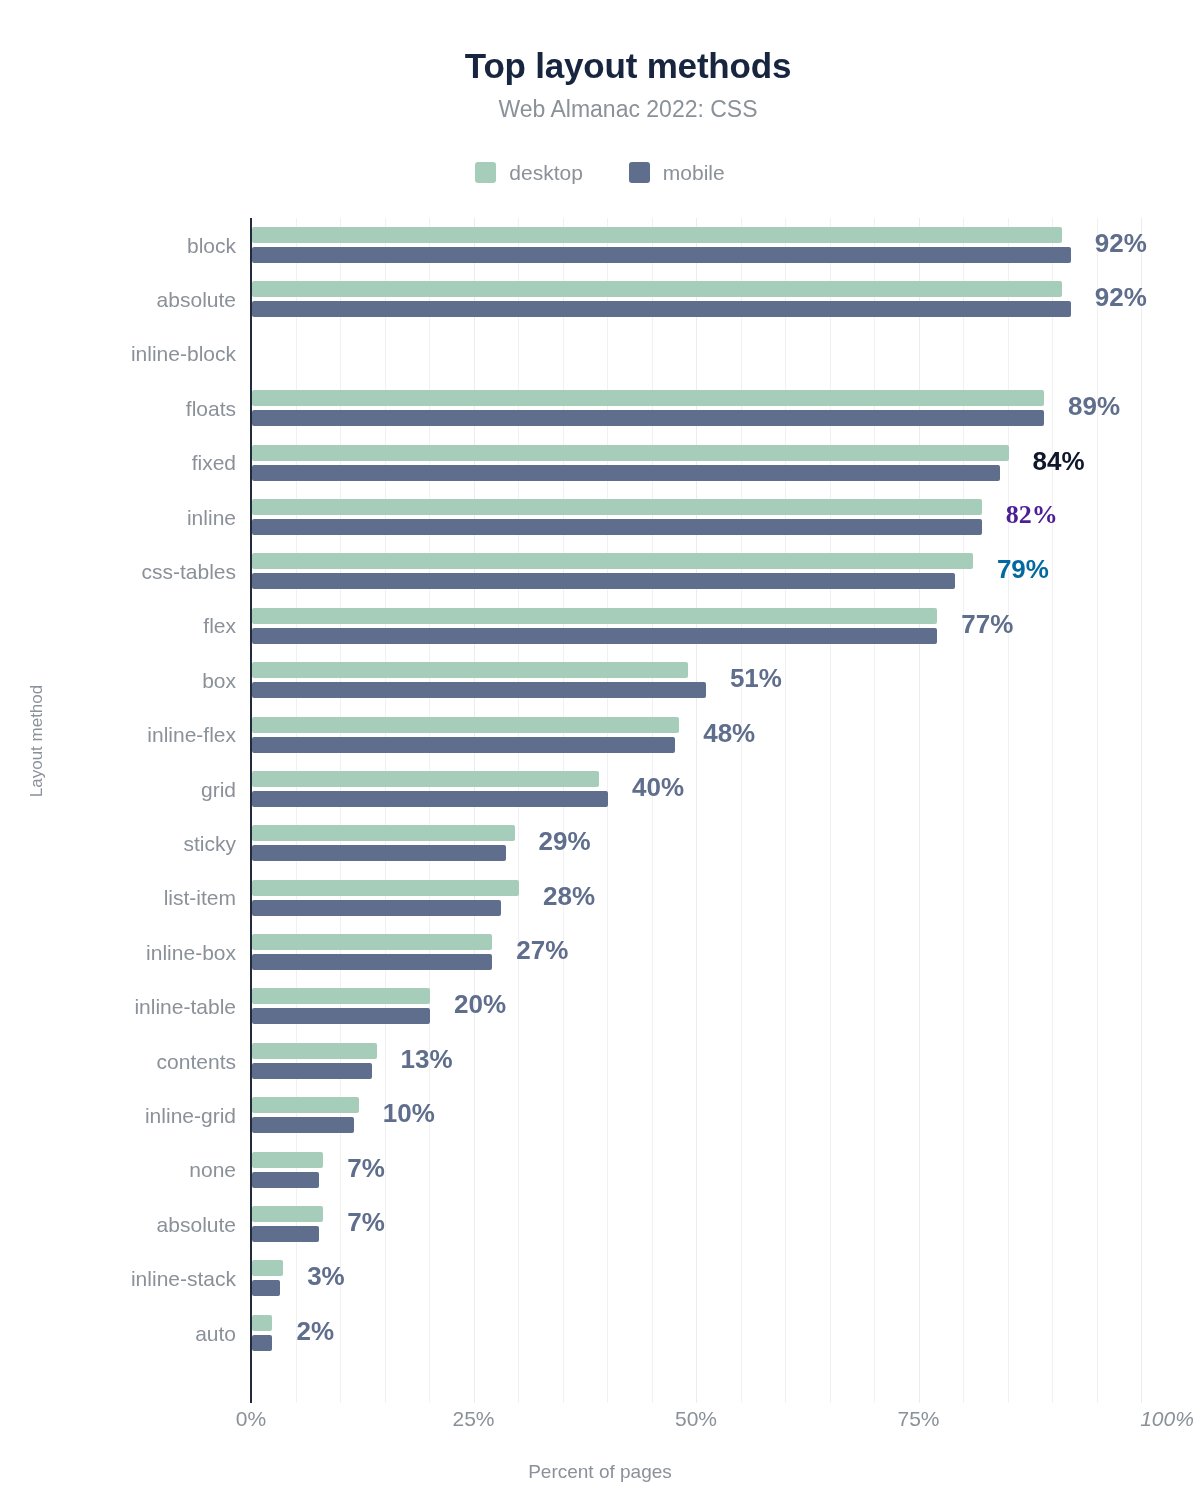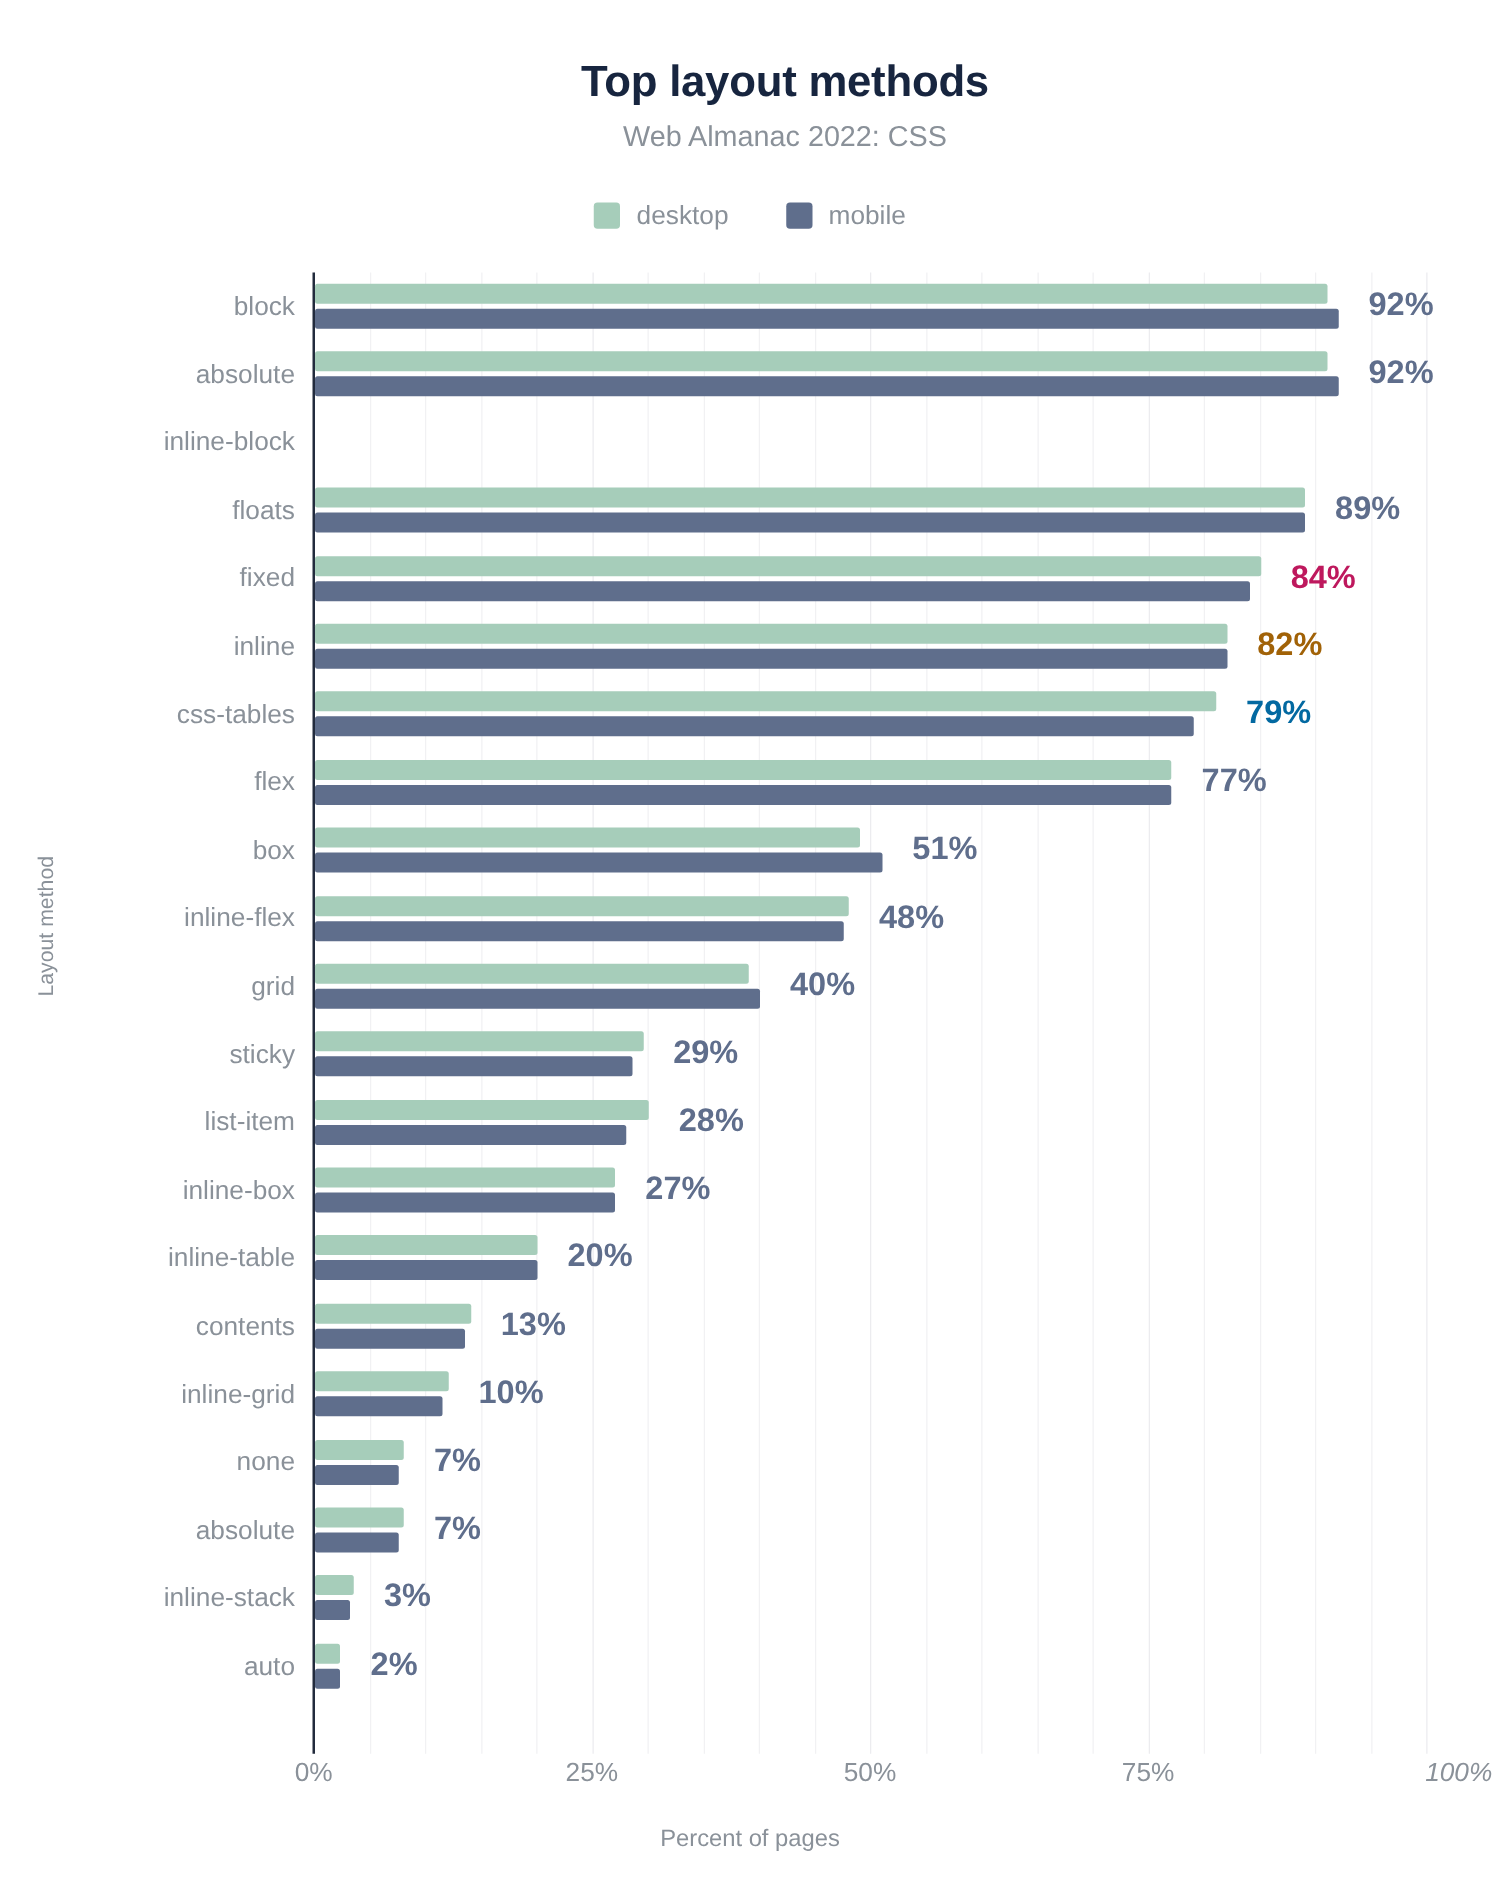--- a/index.html
+++ b/index.html
@@ -274,29 +274,29 @@
             <div class="bar desktop" style="width: 792.1px; background: rgb(166, 205, 186);"></div>
             <div class="bar mobile" style="width: 792.1px; background: rgb(95, 110, 140);"></div>
             <div class="value-label" style="left: 816.1px; color: rgb(95, 110, 140);">89%</div>
           </div>
         </div>
         <div class="row">
           <div class="row-label">fixed</div>
           <div class="bars">
             <div class="bar desktop" style="width: 756.5px; background: rgb(166, 205, 186);"></div>
             <div class="bar mobile" style="width: 747.6px; background: rgb(95, 110, 140);"></div>
-            <div class="value-label" style="left: 780.5px; color: #be185d;">84%</div>
+            <div class="value-label" style="left: 780.5px; color: #0f172a;">84%</div>
           </div>
         </div>
         <div class="row">
           <div class="row-label">inline</div>
           <div class="bars">
             <div class="bar desktop" style="width: 729.8px; background: rgb(166, 205, 186);"></div>
             <div class="bar mobile" style="width: 729.8px; background: rgb(95, 110, 140);"></div>
-            <div class="value-label" style="left: 753.8px; color: #a16207;">82%</div>
+            <div class="value-label" style="left: 753.8px; color: #4c1d95; font-family: Liberation Serif, serif;">82%</div>
           </div>
         </div>
         <div class="row">
           <div class="row-label">css-tables</div>
           <div class="bars">
             <div class="bar desktop" style="width: 720.9px; background: rgb(166, 205, 186);"></div>
             <div class="bar mobile" style="width: 703.1px; background: rgb(95, 110, 140);"></div>
             <div class="value-label" style="left: 744.9px; color: #0369a1;">79%</div>
           </div>
         </div>

